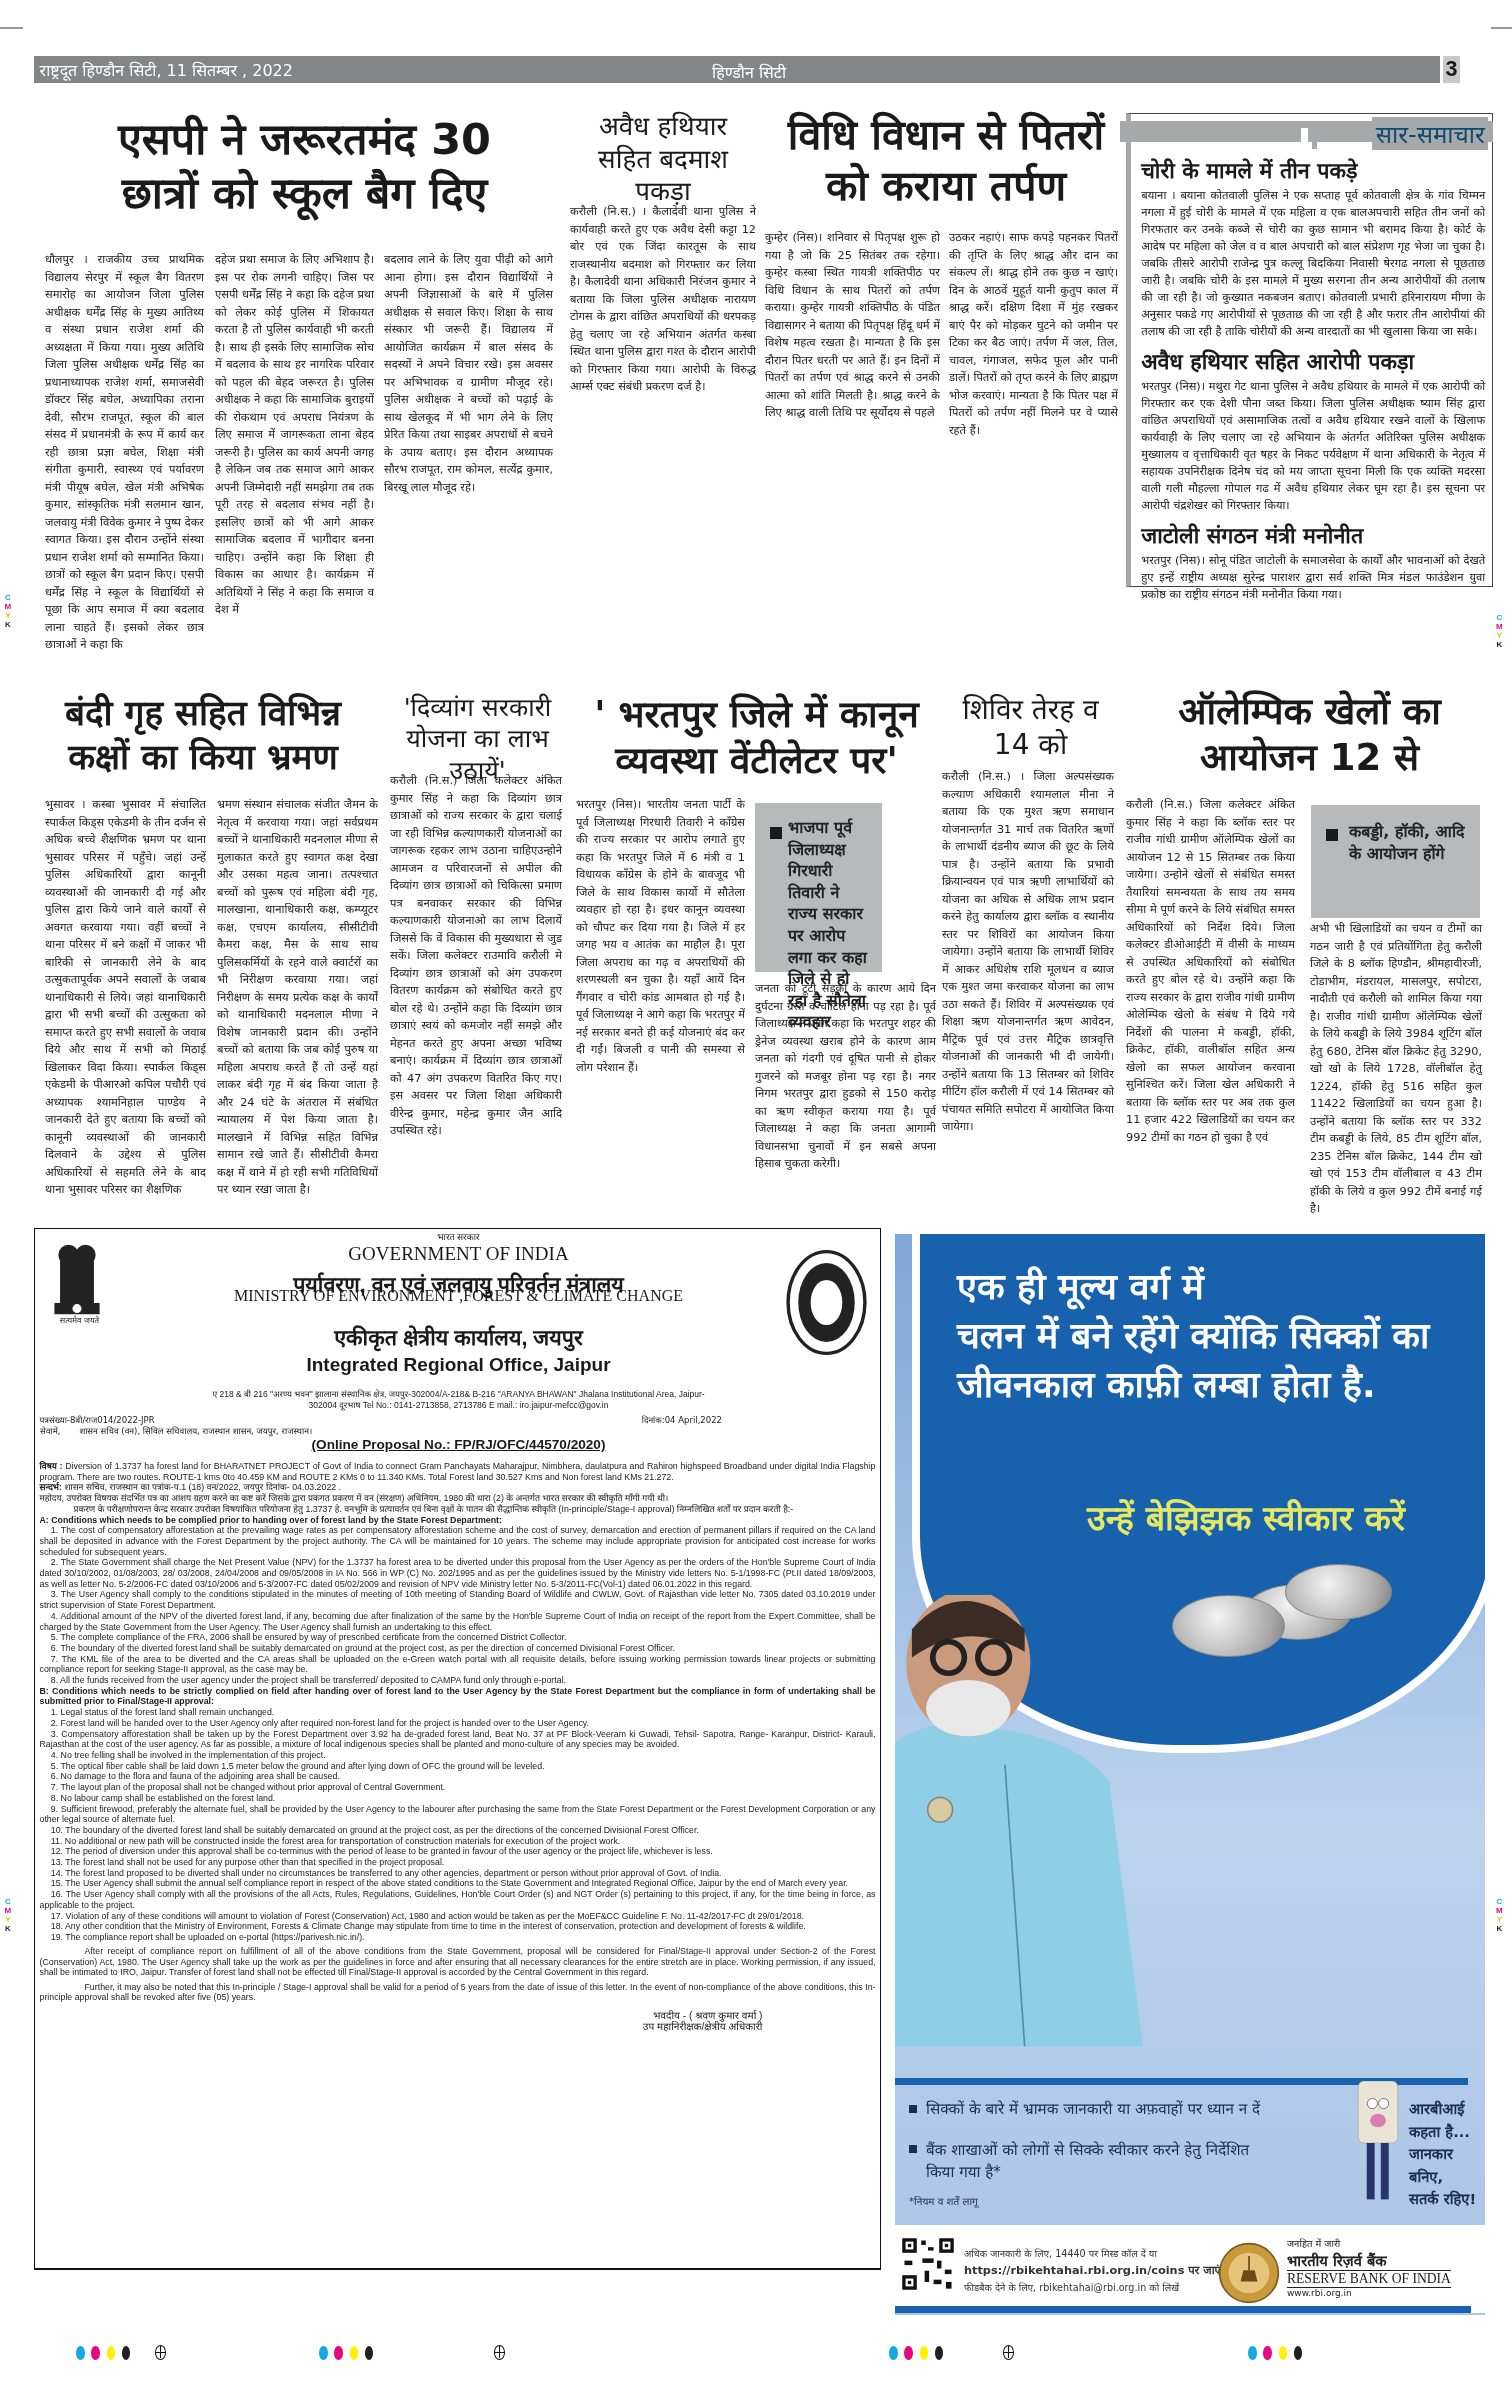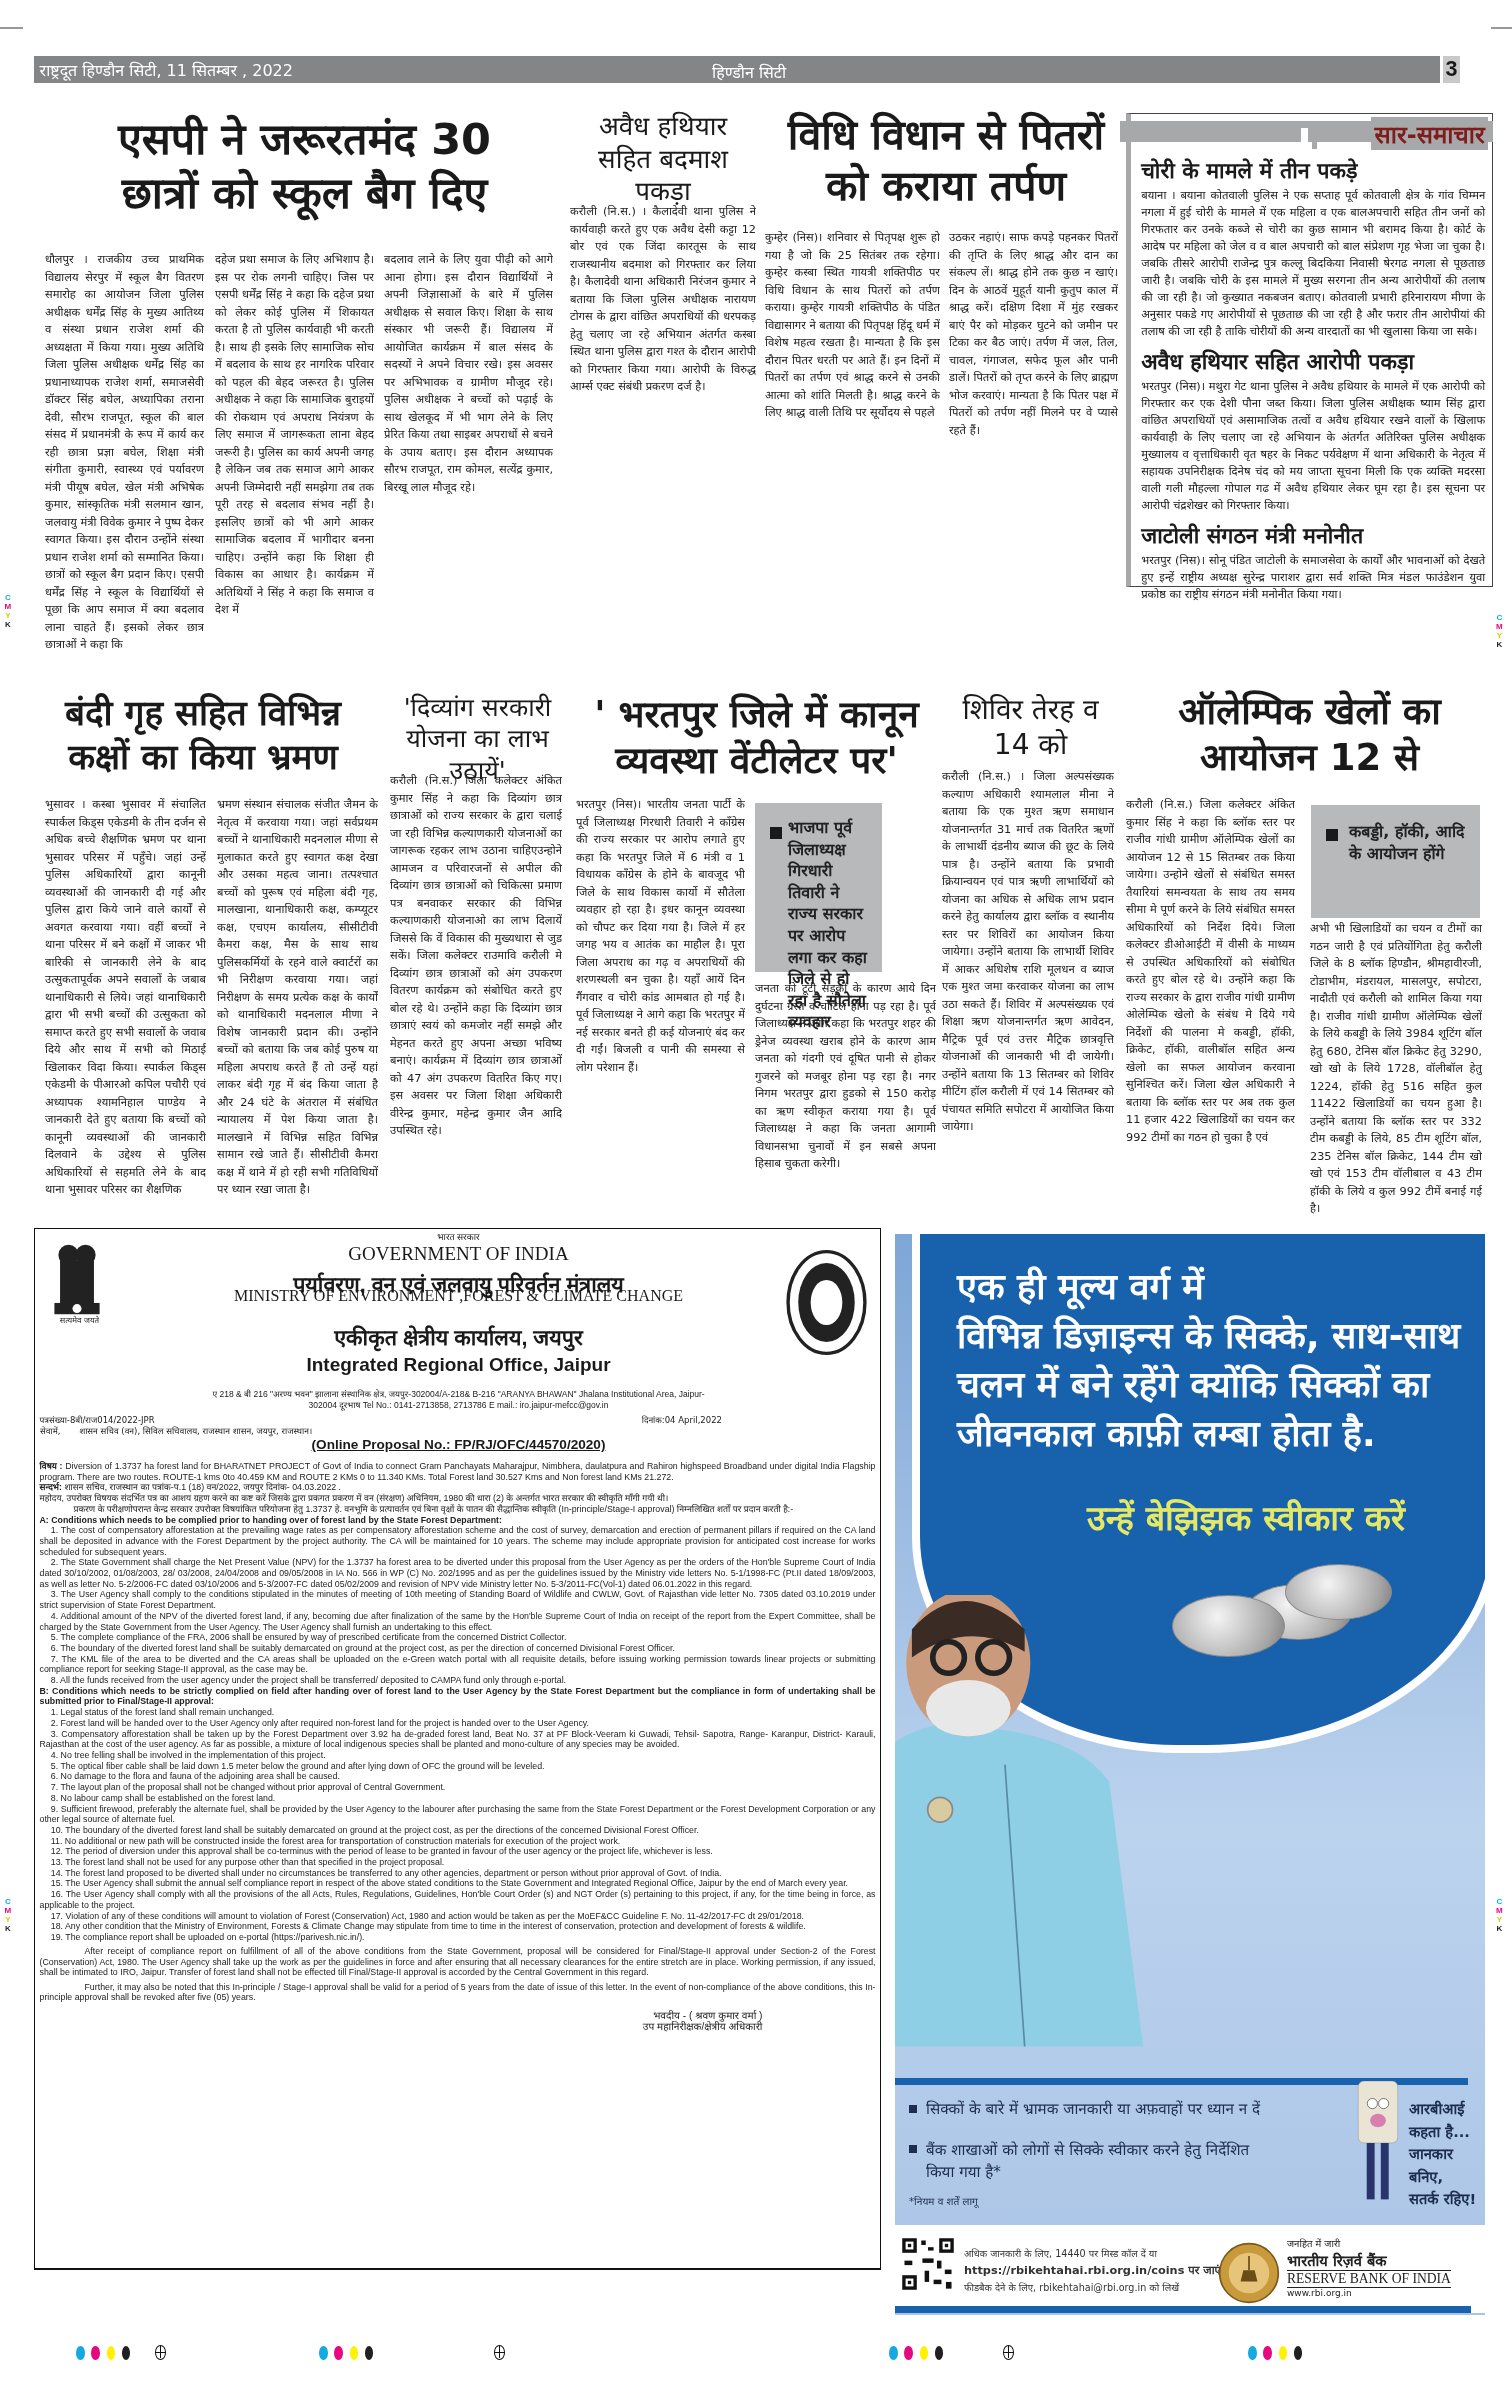--- a/index.html
+++ b/index.html
@@ -7,21 +7,21 @@
 body{position:relative;font-family:"DejaVu Sans","Liberation Sans",sans-serif;color:#1a1a1a}
 .abs{position:absolute}
 .masthead{left:34px;top:56px;width:1406px;height:27px;background:#848587;color:#fff;display:flex;align-items:center;padding:0 5.6px;font-size:16px}
 .masthead .c{position:absolute;left:678px;top:4.5px}
 .pageno{left:1443px;top:56px;width:17px;height:27px;background:#c9c9c9;font-weight:bold;font-size:21.5px;display:flex;align-items:center;justify-content:center;font-family:"Liberation Sans",sans-serif}
 .reg{position:absolute;width:22.6px;height:1.7px;background:#999}
 .hl{font-weight:bold;text-align:center;line-height:1.25;color:#1a1a1a}
 .col{position:absolute;font-size:11.3px;line-height:17.5px;text-align:justify;overflow:hidden;color:#222}
 .sar{left:1126px;top:113px;width:367px;height:474px;border:0.8px solid #444;border-left:5.6px solid #a7a8aa}
 .sar-head{position:absolute;left:-11.3px;top:6.8px;width:373px;height:21.5px;background:#a7a8aa}
-.sar-head span{position:absolute;right:4.5px;top:-3.4px;font-size:24px;font-weight:bold;color:#7f1d1d;background:#a7a8aa;padding:0 3.4px}
+.sar-head span{position:absolute;right:4.5px;top:-3.4px;font-size:24px;font-weight:normal;color:#0c4a6e;background:#a7a8aa;padding:0 3.4px}
 .sar-gap{position:absolute;left:181px;top:6.8px;width:6.8px;height:21.5px;background:#fff}
 .sar-gap2{position:absolute;left:192px;top:6.8px;width:5.6px;height:21.5px;background:#a7a8aa}
 .sar h3{font-size:21.5px;font-weight:bold;margin:5.6px 0 3.4px}
 .sar .txt{font-size:11.3px;line-height:17px;text-align:justify}
 .callout{position:absolute;background:#b8b9bb;padding:17px 11.3px 11.3px 40px;font-size:18px;font-weight:bold;line-height:1.35;color:#222}
 .callout::before{content:"";position:absolute;left:14.7px;top:24px;width:12.4px;height:12.4px;background:#1a1a1a}
 .govt{left:34px;top:1228px;width:847px;height:1042px;border:1.1px solid #111;border-bottom-width:2.3px;background:#fff;overflow:hidden}
 .govt .t{text-align:center;font-family:"Liberation Serif",serif}
 .govt .emblem{position:absolute;left:8px;top:8.5px;width:68px;height:96px}
 .govt .seal{position:absolute;right:11.3px;top:17px;width:85px;height:113px}
@@ -215,21 +215,20 @@
       <div>भवदीय - ( श्रवण कुमार वर्मा )</div>
       <div>उप महानिरीक्षक/क्षेत्रीय अधिकारी</div>
     </div>
   </div>
 </div>
 
 <div class="abs rbi">
   <div class="bubble"></div>
   <div class="bubble-line">
     <div>एक ही मूल्य वर्ग में</div>
-    <div>विभिन्न डिज़ाइन्स के सिक्के, साथ-साथ</div>
     <div>चलन में बने रहेंगे क्योंकि सिक्कों का</div>
     <div>जीवनकाल काफ़ी लम्बा होता है.</div>
   </div>
   <div class="yellow">उन्हें बेझिझक स्वीकार करें</div>
   <div class="coin" style="left:350px;top:350px;width:107px;height:56px"></div>
   <div class="coin" style="left:390px;top:330px;width:107px;height:56px"></div>
   <div class="coin" style="left:277px;top:361px;width:113px;height:62px"></div>
   <svg class="person" viewBox="0 0 470 800">
     <path d="M0 260 Q60 220 130 230 L200 240 Q330 260 380 330 L440 800 L0 800 Z" fill="#8fcfe6"></path>
     <ellipse cx="130" cy="120" rx="110" ry="130" fill="#c99a7c"></ellipse>

